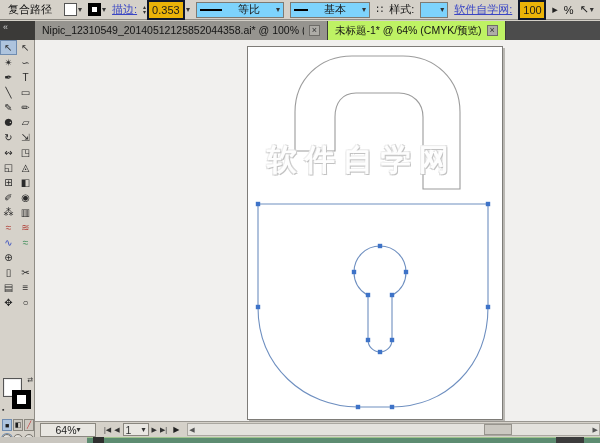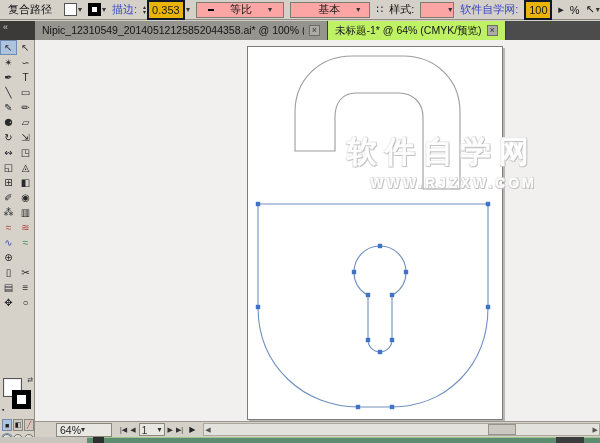--- a/index.html
+++ b/index.html
@@ -5,29 +5,29 @@
   * { margin:0; padding:0; box-sizing:border-box; }
   html,body { width:600px; height:443px; overflow:hidden; }
   body { font-family:"Liberation Sans","DejaVu Sans",sans-serif; font-size:11px; color:#1c1c1c; }
   #app { position:relative; width:600px; height:327px; background:#d4d0c8; }
 
   
   .control-bar { position:absolute; left:0; top:0; width:600px; height:20px;
     background:#d5d1c9; border-bottom:1px solid #8e8b84;
     display:flex; align-items:center; padding-left:8px; gap:6px; white-space:nowrap; }
   .cb-label { font-size:11px; color:#111; }
-  .blue-link { color:#3a46c4; cursor:pointer; }
+  .blue-link { color:#3a46c4; text-decoration:underline; cursor:pointer; }
   .swatch-wrap { display:flex; align-items:center; gap:1px; }
   .swatch { width:13px; height:13px; background:#fff; border:1px solid #555; box-shadow:0 0 0 1px #fff inset; }
   .swatch.stroke { border:4px solid #000; background:#fff; }
   .dd-arrow { font-size:8px; color:#333; }
   .spinner { display:flex; align-items:center; gap:1px; }
   .spin-btns { display:flex; flex-direction:column; font-size:6px; line-height:5px; color:#333; }
   .field { background:#eab308; border:2px solid #0f172a; height:15px; display:flex; align-items:center; padding:8px 3px; }
-  .dropdown { background:#fca5a5; border:1px solid #7d7a73; height:16px; display:flex; align-items:center; gap:16px; padding:0 11px; }
+  .dropdown { background:#7dd3fc; border:1px solid #7d7a73; height:16px; display:flex; align-items:center; gap:16px; padding:0 3px; }
   .line-preview { display:inline-block; height:2px; background:#000; }
   .cb-icon { font-size:11px; color:#222; display:flex; align-items:center; gap:1px; }
 
   
   .tab-bar { position:absolute; left:0; top:21px; width:600px; height:19px; background:#4c4c4c; display:flex; }
   .panel-header { width:35px; height:19px; background:#3b3a38; color:#cfcfcf; font-size:9px; padding:1px 0 0 3px; }
   .doc-tab { height:19px; display:flex; align-items:center; gap:5px; padding:0 7px;
     font-size:10.5px; color:#141414; border-right:1px solid #3a3a3a; overflow:hidden; }
   .doc-tab.inactive { background:#96948f; }
   .doc-tab.active { background:#bef264; }
@@ -54,31 +54,31 @@
   .circle-row { position:absolute; left:2px; top:394px; display:flex; gap:1px; }
   .draw-circle { width:10px; height:10px; border-radius:50%; border:1px solid #77746d;
     background:radial-gradient(circle at 35% 35%, #f2f0ec, #b9b6af); cursor:pointer; }
   .draw-circle.sel { box-shadow:0 0 0 1px #6f8cb0; }
 
   
   .canvas { position:absolute; left:35px; top:40px; width:565px; height:381px; background:#f1f0ee; overflow:hidden; }
   .artboard { position:absolute; left:212px; top:6px; width:256px; height:374px;
     background:#fff; border:1px solid #7e7c78; box-shadow:2px 2px 0 #b9b7b2; }
   .art-svg { position:absolute; left:0; top:0; width:565px; height:381px; }
-  .watermark { position:absolute; left:232px; top:92px; width:270px; text-align:right;
+  .watermark { position:absolute; left:232px; top:100px; width:270px; text-align:left;
     color:rgba(255,255,255,0.96); pointer-events:none;
     text-shadow:1px 1px 0 #c2c2c2, -1px -1px 0 #efefef, 1px -1px 0 #d8d8d8, -1px 1px 0 #d8d8d8; }
   .wm1 { font-size:30px; font-weight:bold; letter-spacing:8px; }
   .wm2 { font-size:14px; font-weight:bold; letter-spacing:3px; margin-top:2px; }
 
   
   .status-bar { position:absolute; left:35px; top:421px; width:565px; height:16px;
     background:#d5d1c9; border-top:1px solid #999690; display:flex; align-items:center; font-size:10.5px; }
-  .zoom-dd { margin-left:21px; width:56px; height:14px; background:#e9e7e2; border:1px solid #8a877f;
-    display:flex; align-items:center; justify-content:flex-start; padding:0 3px; cursor:pointer; }
+  .zoom-dd { margin-left:5px; width:56px; height:14px; background:#e9e7e2; border:1px solid #8a877f;
+    display:flex; align-items:center; justify-content:center; padding:0 3px; cursor:pointer; }
   .nav { display:flex; align-items:center; gap:3px; margin-left:8px; color:#333; }
   .nav .nav-btn { font-size:7px; cursor:pointer; }
   .board-dd { width:26px; height:13px; background:#e9e7e2; border:1px solid #8a877f;
     display:flex; align-items:center; justify-content:space-between; padding:0 2px; cursor:pointer; }
   .status-text { margin-left:22px; color:#1a1a1a; }
   .flyout { margin-left:6px; font-size:8px; color:#222; cursor:pointer; }
   .hscroll { margin-left:8px; flex:1; height:13px; background:#e4e2dd; border:1px solid #aaa7a0;
     position:relative; display:flex; align-items:center; }
   .hs-left { position:absolute; left:1px; font-size:7px; color:#555; cursor:pointer; }
   .hs-right { position:absolute; right:1px; font-size:7px; color:#555; cursor:pointer; }
@@ -242,21 +242,20 @@
           <rect x="368.8" y="229.8" width="4.4" height="4.4"></rect>
           <rect x="330.8" y="252.8" width="4.4" height="4.4"></rect>
           <rect x="354.8" y="252.8" width="4.4" height="4.4"></rect>
           <rect x="330.8" y="297.8" width="4.4" height="4.4"></rect>
           <rect x="354.8" y="297.8" width="4.4" height="4.4"></rect>
           <rect x="342.8" y="309.8" width="4.4" height="4.4"></rect>
         </g>
     </svg>
     <div class="watermark">
       <div class="wm1">软件自学网</div>
-      <div class="wm2">WWW.RJZXW.COM</div>
     </div>
   </div>
 
   <div class="status-bar">
     <div class="zoom-dd">
       <span>64%</span>
       <span class="dd-arrow">▾</span>
     </div>
     <div class="nav">
       <span class="nav-btn">|◀</span>

